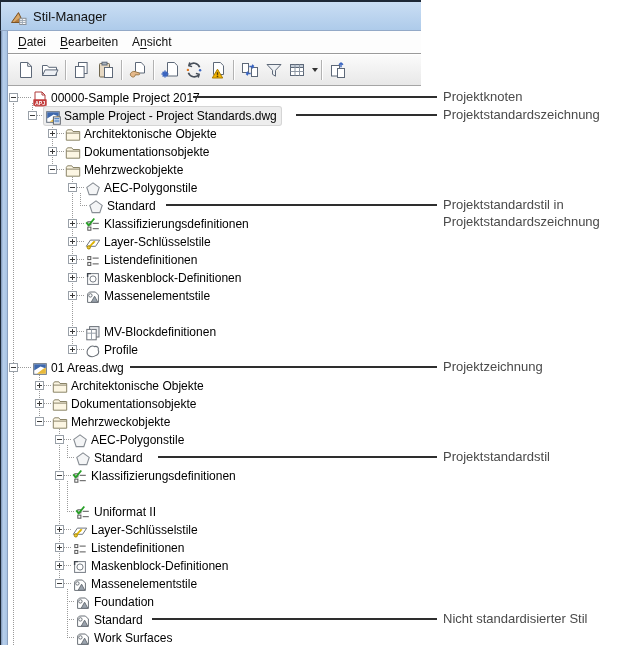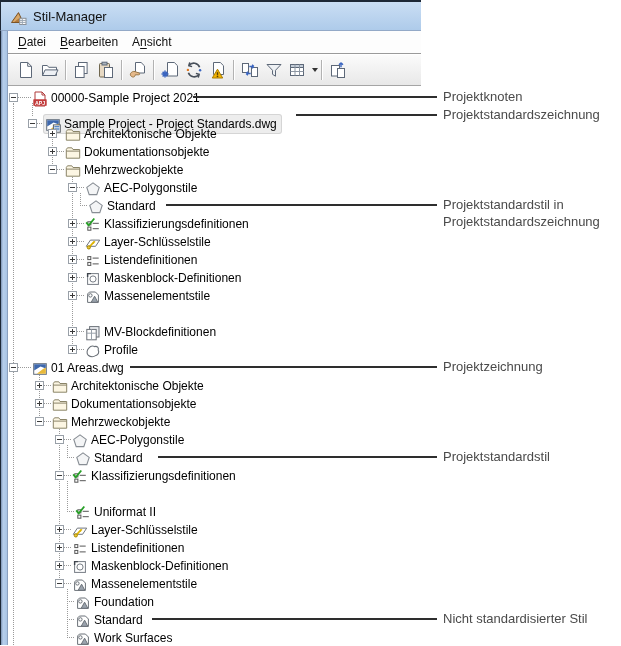--- a/index.html
+++ b/index.html
@@ -178,24 +178,24 @@
                 <i class="h"></i>
               </span>
               <span class="hdots" style="left: 10px; width: 13px; top: 8px;"></span>
               <span class="tcontent" style="left: 23px;">
                 <span class="ticon"><svg width="16" height="16" viewBox="0 0 16 16">
                     <path d="M3 1h7l3 3v11H3z" fill="#fff" stroke="#b03a3a"></path>
                     <path d="M10 1v3h3" fill="none" stroke="#b03a3a"></path>
                     <rect x="1.3" y="8.2" width="13.4" height="6.6" rx=".5" fill="#c23b3b"></rect>
                     <text x="8" y="13.5" font-size="5.2" font-weight="bold" fill="#fff" text-anchor="middle" font-family="sans-serif">APJ</text>
                   </svg></span>
-                <span class="tlabel">00000-Sample Project 2021</span>
-              </span>
-            </div>
-            <div class="trow" style="top: 29px;">
+                <span class="tlabel">00000-Sample Project 2017</span>
+              </span>
+            </div>
+            <div class="trow" style="top: 21px;">
               <span class="ebox" style="left: 20px; top: 4px;">
                 <i class="h"></i>
               </span>
               <span class="hdots" style="left: 29px; width: 7px; top: 8px;"></span>
               <span class="tcontent sel" style="left: 36px;">
                 <span class="ticon"><svg width="16" height="16" viewBox="0 0 16 16">
                     <rect x="1.7" y="2.7" width="12.6" height="10.6" fill="#fff" stroke="#5f6b7a"></rect>
                     <path d="M2.2 3.2h11.6v4.4L8.6 5.4 2.2 9.4z" fill="#3e68ad"></path>
                     <path d="M13.8 6.4v6.4H4.8l6.2-4.8z" fill="#e8b93a"></path>
                     <rect x="8.4" y="7.9" width="6.9" height="7.3" fill="#fff" stroke="#5a6068"></rect>

